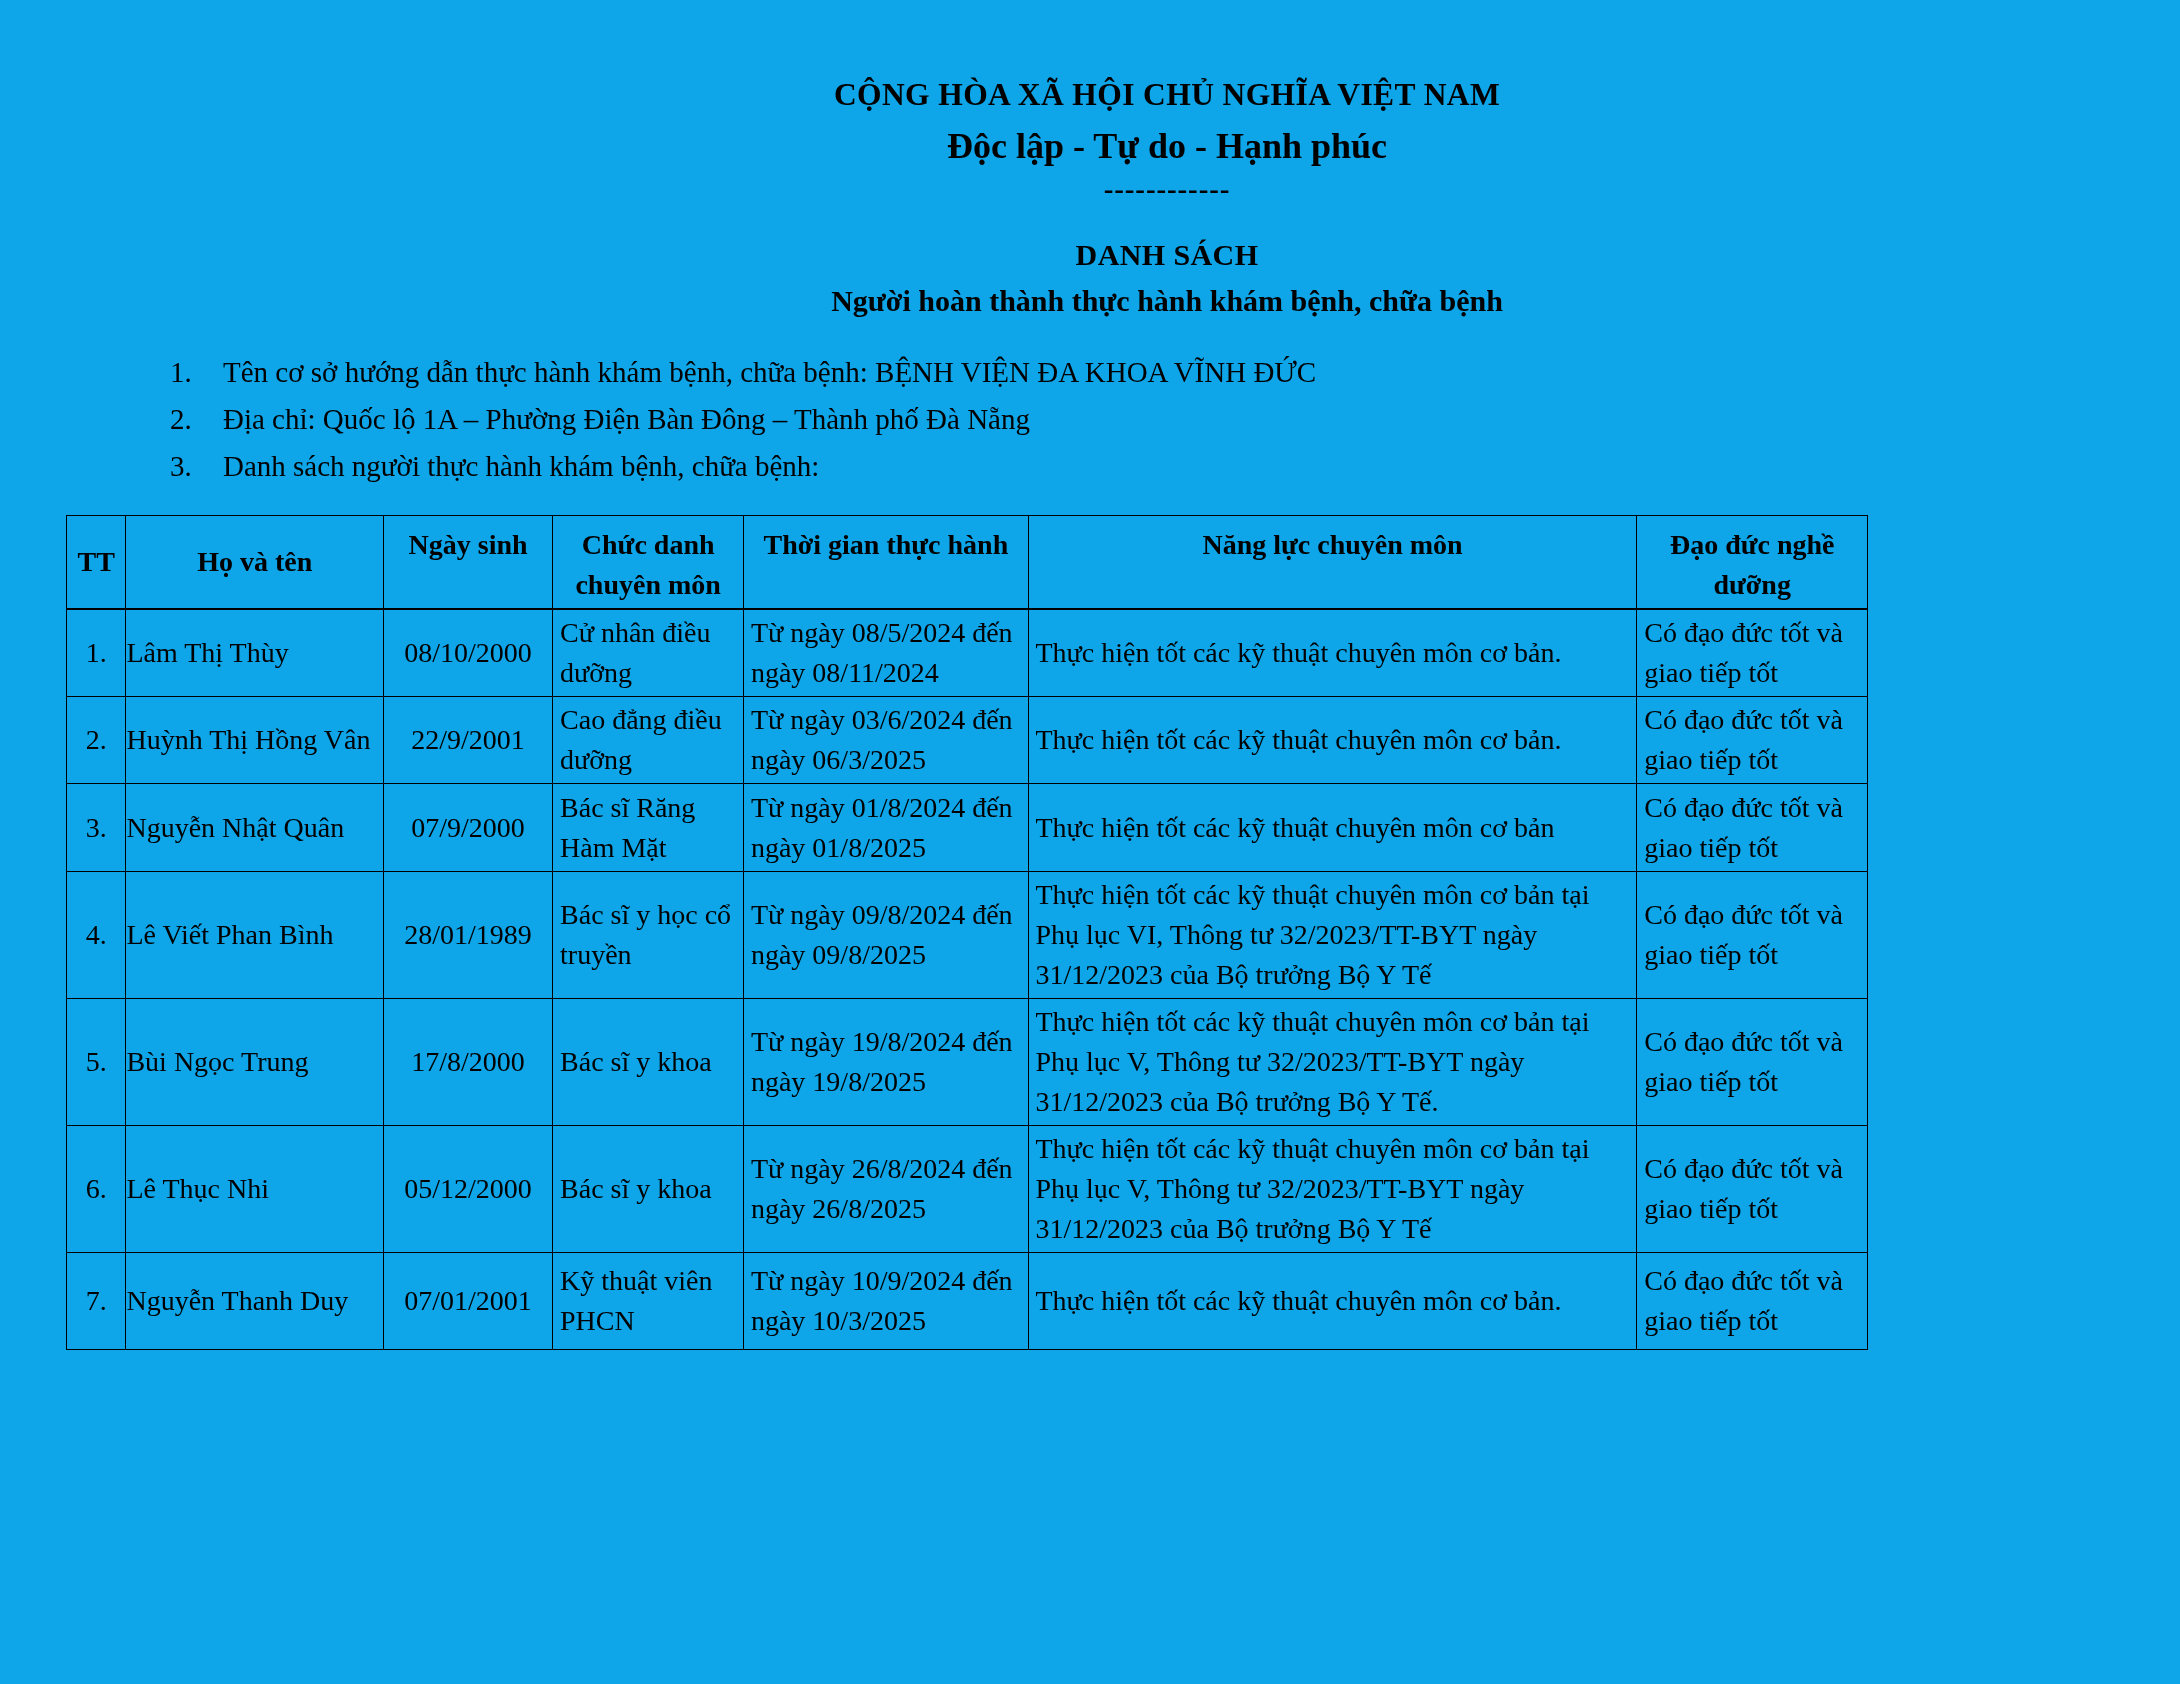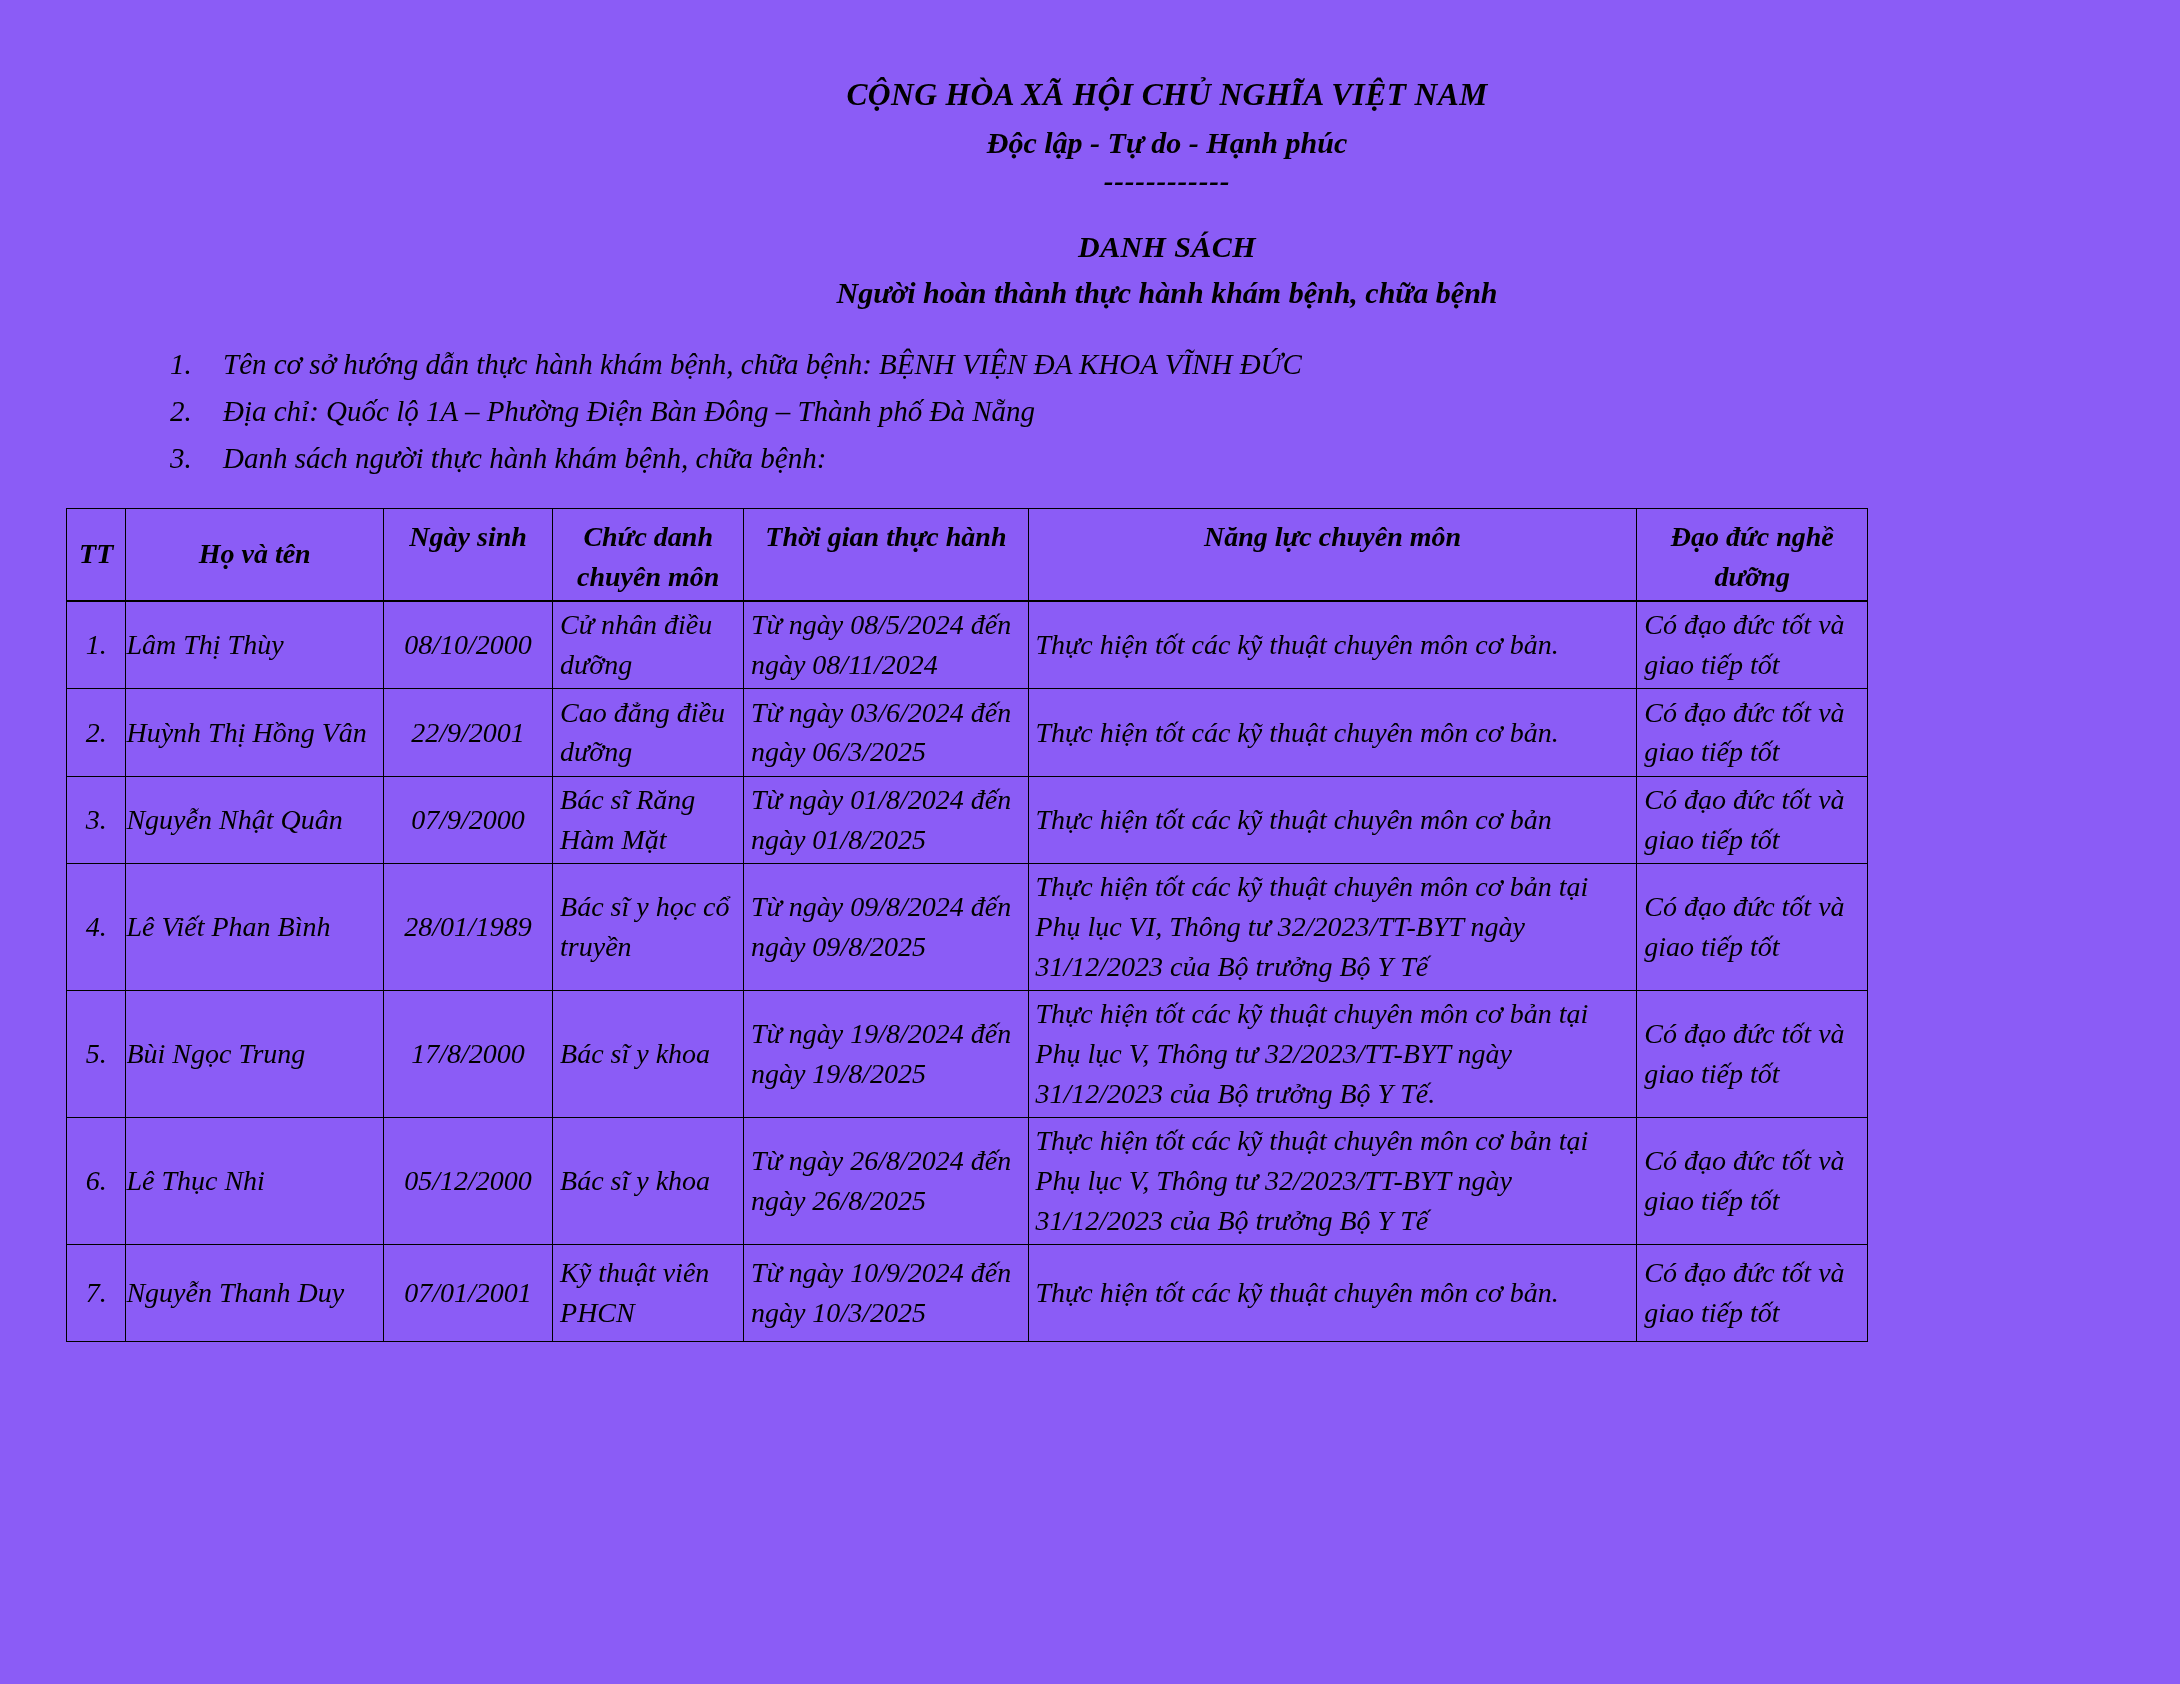--- a/index.html
+++ b/index.html
@@ -6,38 +6,37 @@
     margin: 0;
     padding: 0;
     background: #ffffff;
     color: #000000;
     font-family: "Liberation Serif", "DejaVu Serif", serif;
   }
   .page {
     position: relative;
     width: 2181px;
     height: 1685px;
-    background: #8b5cf6;
+    background: #0ea5e9;
     overflow: hidden;
-    font-style: italic;
   }
   
   .national-header {
     margin-top: 75px;
     margin-left: 153px;
     text-align: center;
     line-height: 1.3;
   }
   .nh-line1 {
     font-size: 31.5px;
     font-weight: bold;
     letter-spacing: 0.4px;
   }
   .nh-line2 {
-    font-size: 30px;
+    font-size: 36px;
     font-weight: bold;
     margin-top: 6.8px;
   }
   .nh-sep {
     font-size: 29px;
     font-weight: bold;
     margin-top: 1.7px;
     letter-spacing: 0.9px;
   }
   .doc-title {

